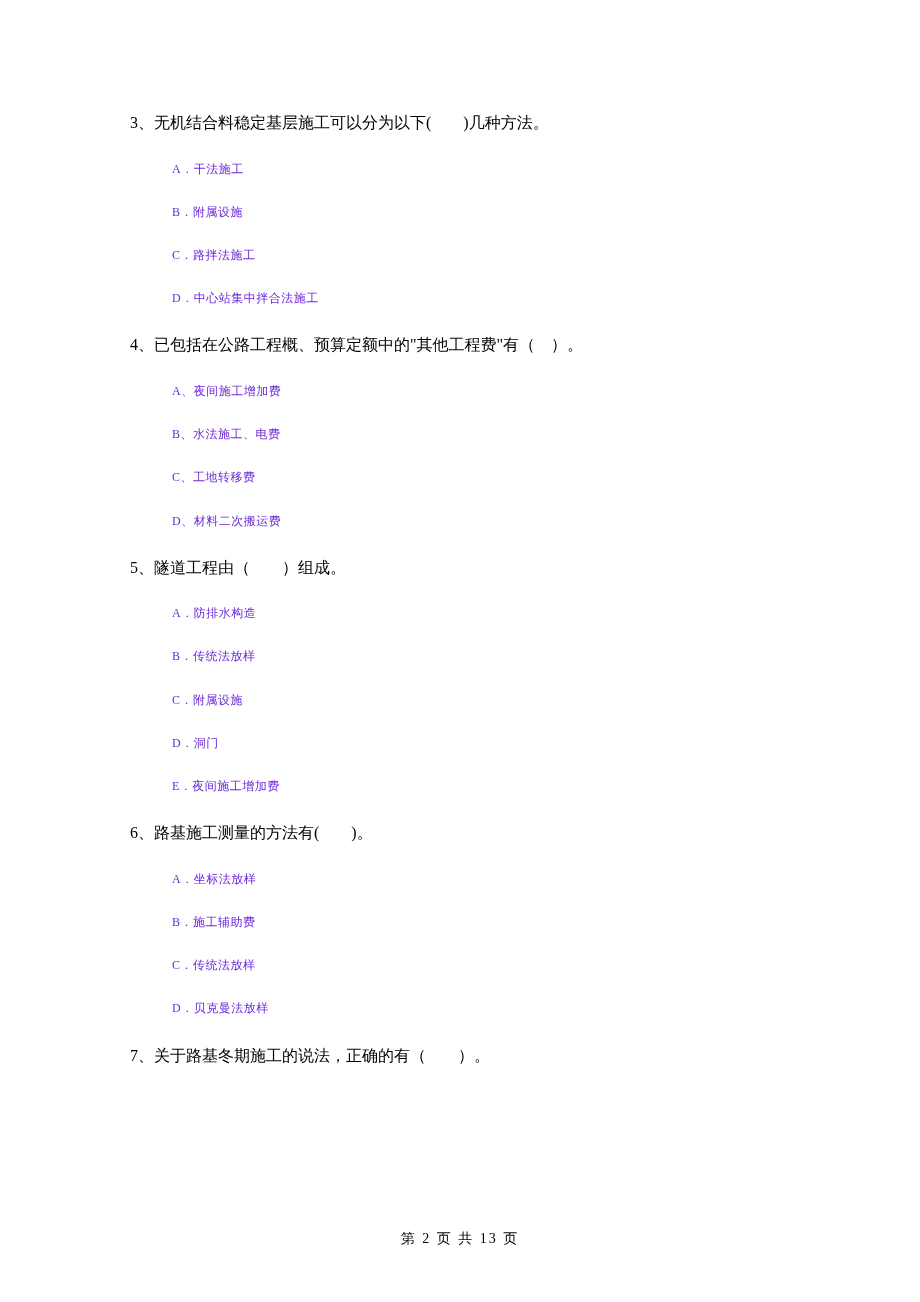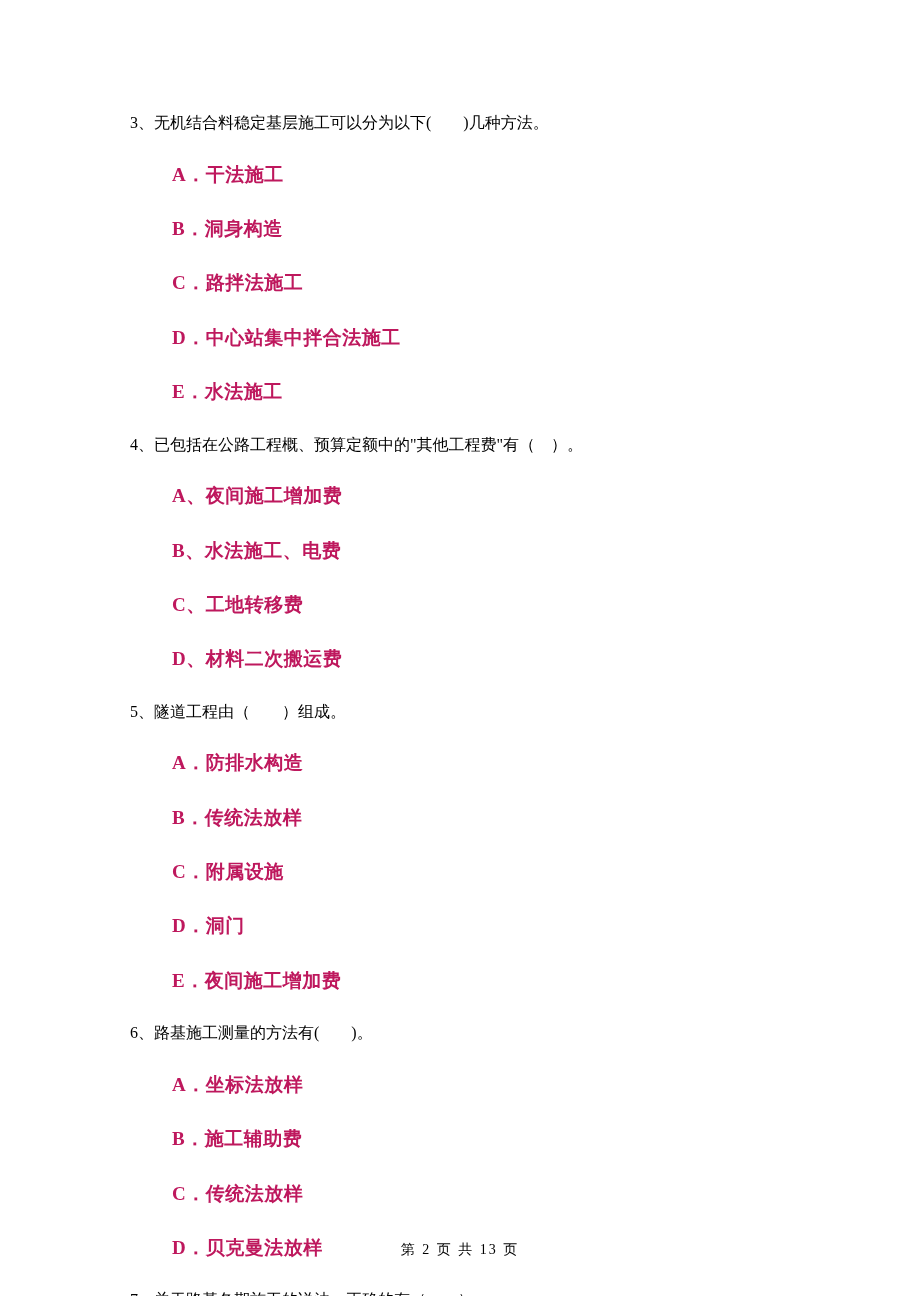--- a/index.html
+++ b/index.html
@@ -16,50 +16,48 @@
       box-sizing: border-box;
       position: relative;
     }
     .question {
       font-size: 16px;
       line-height: 1.6;
       margin-bottom: 24px;
       color: #000;
     }
     .option {
-      font-size: 19px;
+      font-size: 12px;
       line-height: 1.6;
       margin-left: 42px;
       margin-bottom: 24px;
-      color: #be185d;
+      color: #6d28d9;
       letter-spacing: 0.5px;
-      font-weight: bold;
     }
     .footer {
       position: absolute;
-      bottom: 37px;
+      bottom: 48px;
       left: 0;
       right: 0;
       text-align: center;
       font-size: 14px;
       color: #000;
       letter-spacing: 2px;
     }
   </style>
 </head>
 <body>
 
 <div class="page">
 
   <div class="question">3、无机结合料稳定基层施工可以分为以下(　　)几种方法。</div>
   <div class="option">A．干法施工</div>
-  <div class="option">B．洞身构造</div>
+  <div class="option">B．附属设施</div>
   <div class="option">C．路拌法施工</div>
   <div class="option">D．中心站集中拌合法施工</div>
-  <div class="option">E．水法施工</div>
 
   <div class="question">4、已包括在公路工程概、预算定额中的"其他工程费"有（　）。</div>
   <div class="option">A、夜间施工增加费</div>
   <div class="option">B、水法施工、电费</div>
   <div class="option">C、工地转移费</div>
   <div class="option">D、材料二次搬运费</div>
 
   <div class="question">5、隧道工程由（　　）组成。</div>
   <div class="option">A．防排水构造</div>
   <div class="option">B．传统法放样</div>

